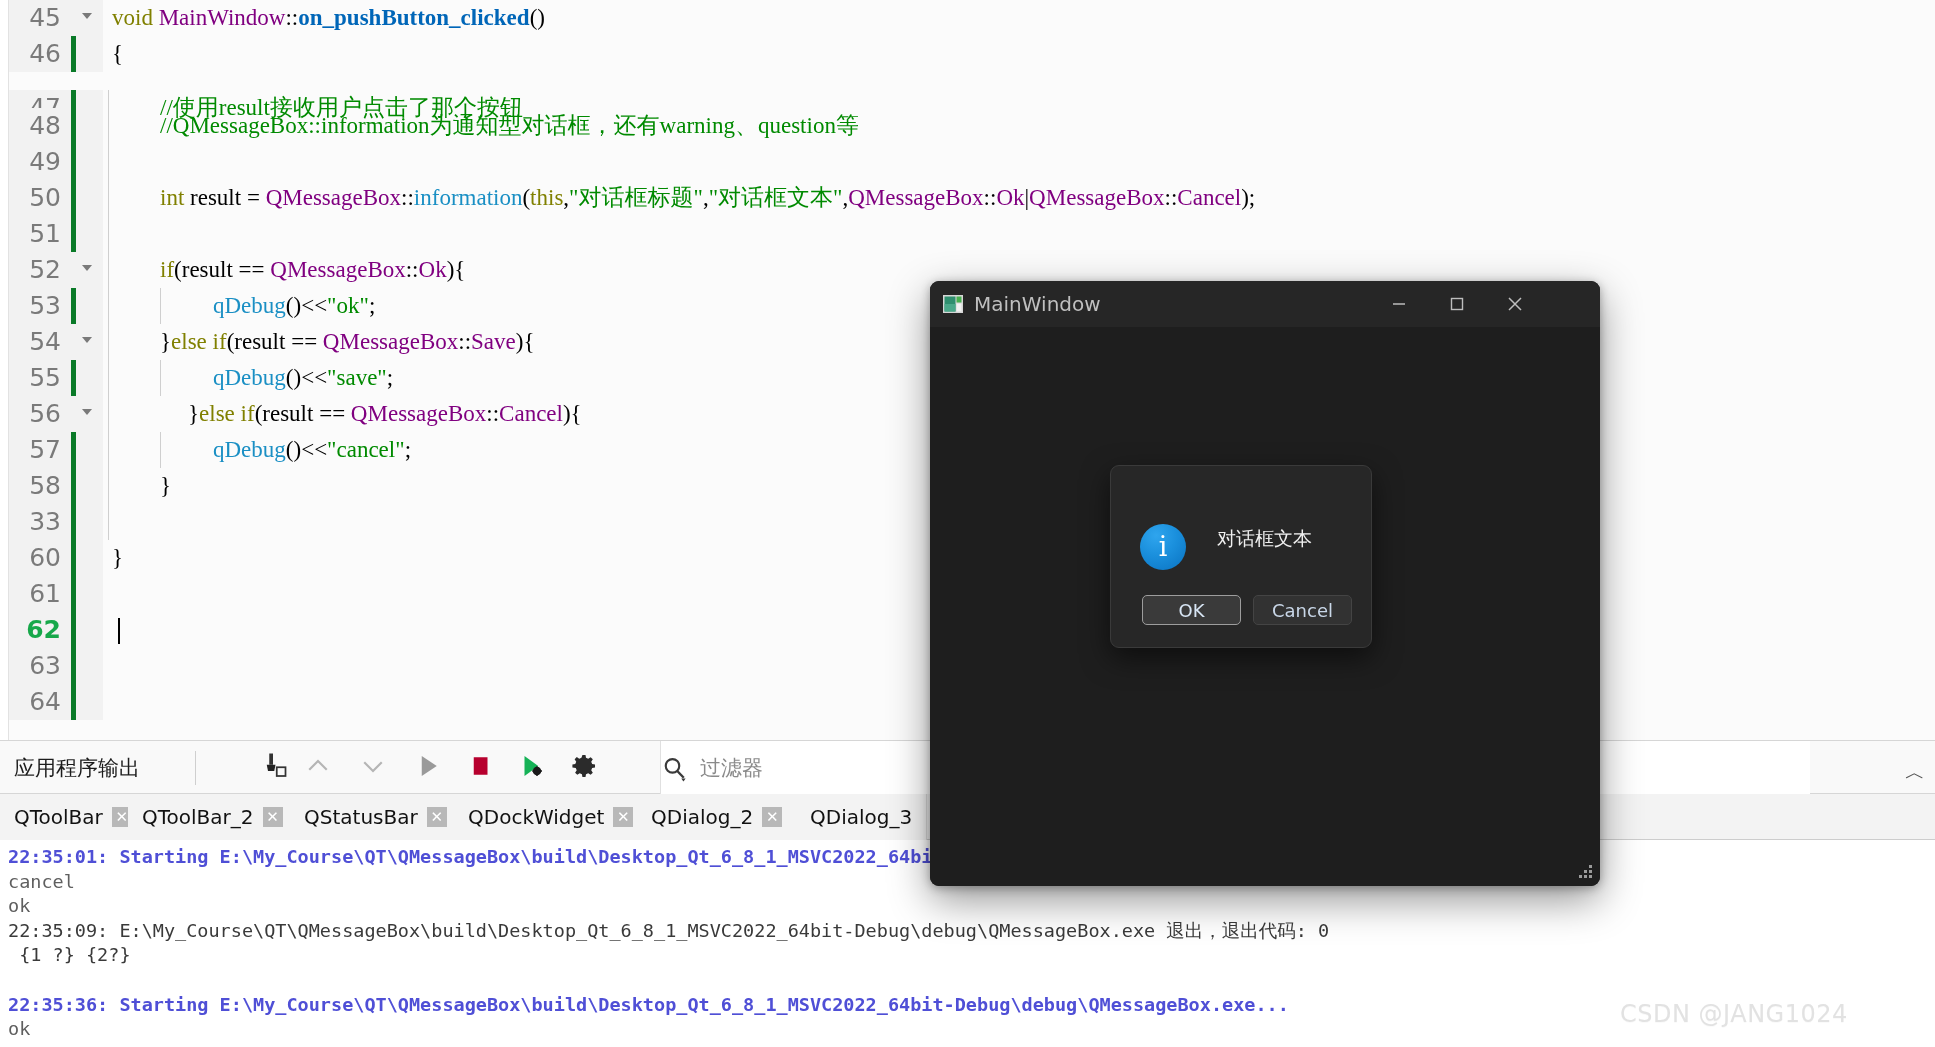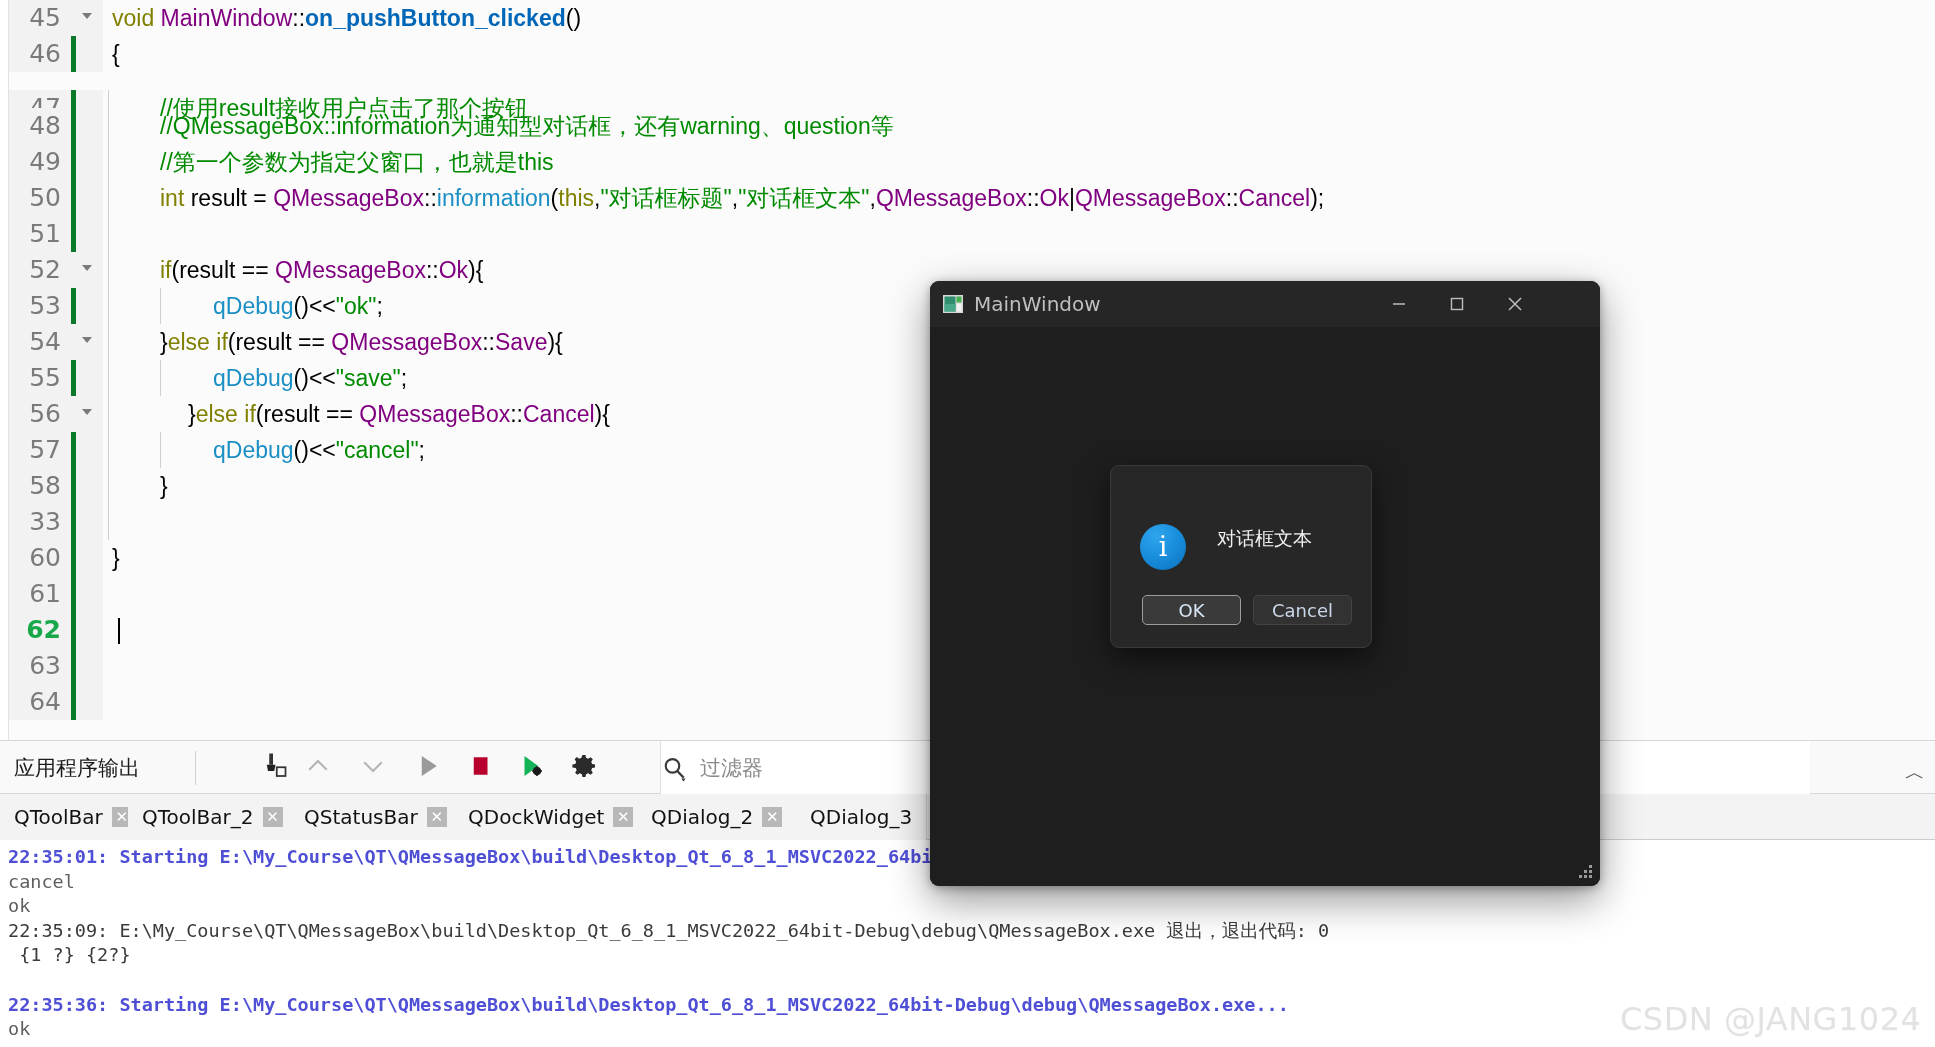--- a/index.html
+++ b/index.html
@@ -44,21 +44,21 @@
   }
   .fold-arrow {
     position: absolute; left: 82px; top: 13px;
     width: 0; height: 0;
     border-left: 5px solid transparent;
     border-right: 5px solid transparent;
     border-top: 6px solid #7a7a7a;
   }
   .code-text {
     position: absolute; left: 112px; top: 0; height: 36px;
-    font-family: Liberation Sans, sans-serif;
+    font-family: Liberation Serif, serif;
     font-size: 23px; line-height: 36px;
     color: #000000; letter-spacing: 0px;
   }
   .indent-guide {
     position: absolute; width: 1px; background: #cfcfcf; top: 0; height: 36px;
   }
   .kw      { color: #808000; }
   .type    { color: #800080; }
   .cls     { color: #800080; }
   .func    { color: #0066b8; font-weight: bold; }
@@ -214,21 +214,21 @@
     background: #3a3a3a; border: 1px solid #9d9d9d; color: #d8e6f5;
   }
   #mb-cancel {
     left: 142px; width: 99px;
     background: #323232; border: 1px solid #444; color: #c9d7e8;
   }
 
   
   #watermark {
     position: absolute; left: 1620px; top: 1000px;
-    font-size: 32px; color: #e2e2e2;
+    font-size: 24px; color: #e2e2e2;
     font-family: "DejaVu Sans", sans-serif;
     letter-spacing: 0.5px;
     text-shadow: 0 1px 0 #fafafa;
   }
 </style>
 </head>
 <body>
 
 <div id="root">
 
@@ -263,21 +263,20 @@
       <div class="fold-bar"></div>
       <div class="indent-guide" style="left:108px;"></div>
       <div class="code-text cmt" style="left:160px;">//QMessageBox::information为通知型对话框，还有warning、question等</div>
     </div>
 
     <div class="code-row" style="top:144px;position:absolute;left:0;width:1935px;">
       <div class="gutter-num">49</div>
       <div class="fold-col"></div>
       <div class="fold-bar"></div>
       <div class="indent-guide" style="left:108px;"></div>
-      <div class="code-text cmt" style="left:160px;">//第一个参数为指定父窗口，也就是this</div>
     </div>
 
     <div class="code-row" style="top:180px;position:absolute;left:0;width:1935px;">
       <div class="gutter-num">50</div>
       <div class="fold-col"></div>
       <div class="fold-bar"></div>
       <div class="indent-guide" style="left:108px;"></div>
       <div class="code-text" style="left:160px;"><span class="kw">int</span> <span class="op">result</span><span class="op"> = </span><span class="type">QMessageBox</span><span class="op">::</span><span class="call">information</span><span class="op">(</span><span class="this-kw">this</span><span class="op">,</span><span class="str">"对话框标题"</span><span class="op">,</span><span class="str">"对话框文本"</span><span class="op">,</span><span class="type">QMessageBox</span><span class="op">::</span><span class="type">Ok</span><span class="op">|</span><span class="type">QMessageBox</span><span class="op">::</span><span class="type">Cancel</span><span class="op">)</span><span class="op">;</span></div>
     </div>
 

